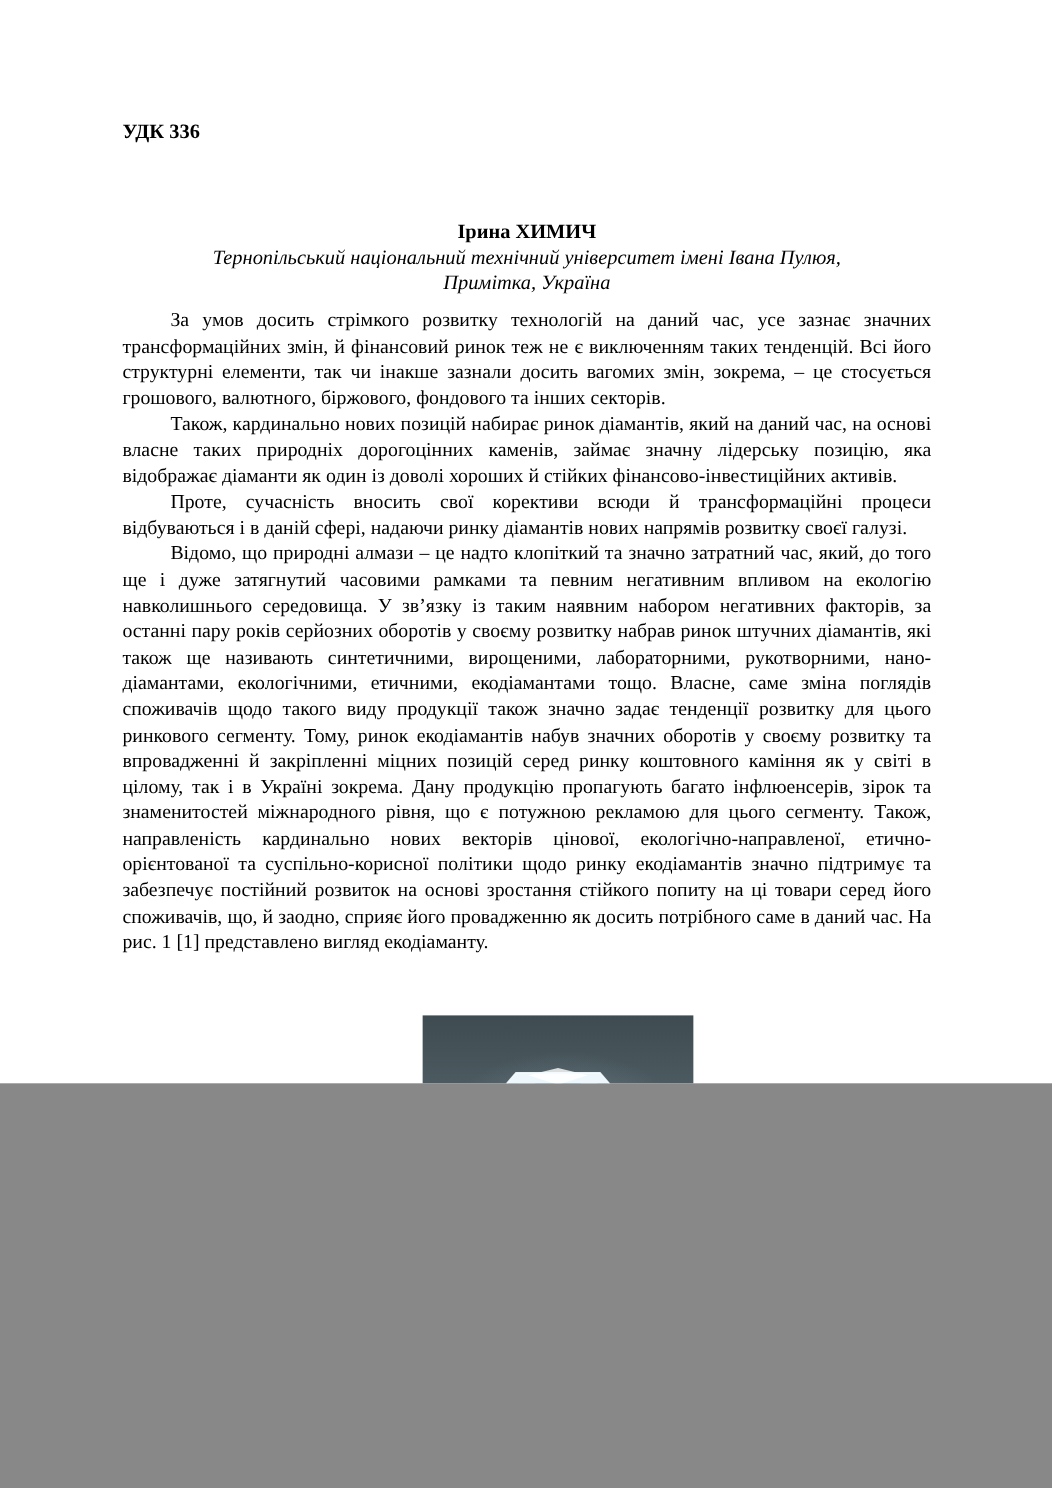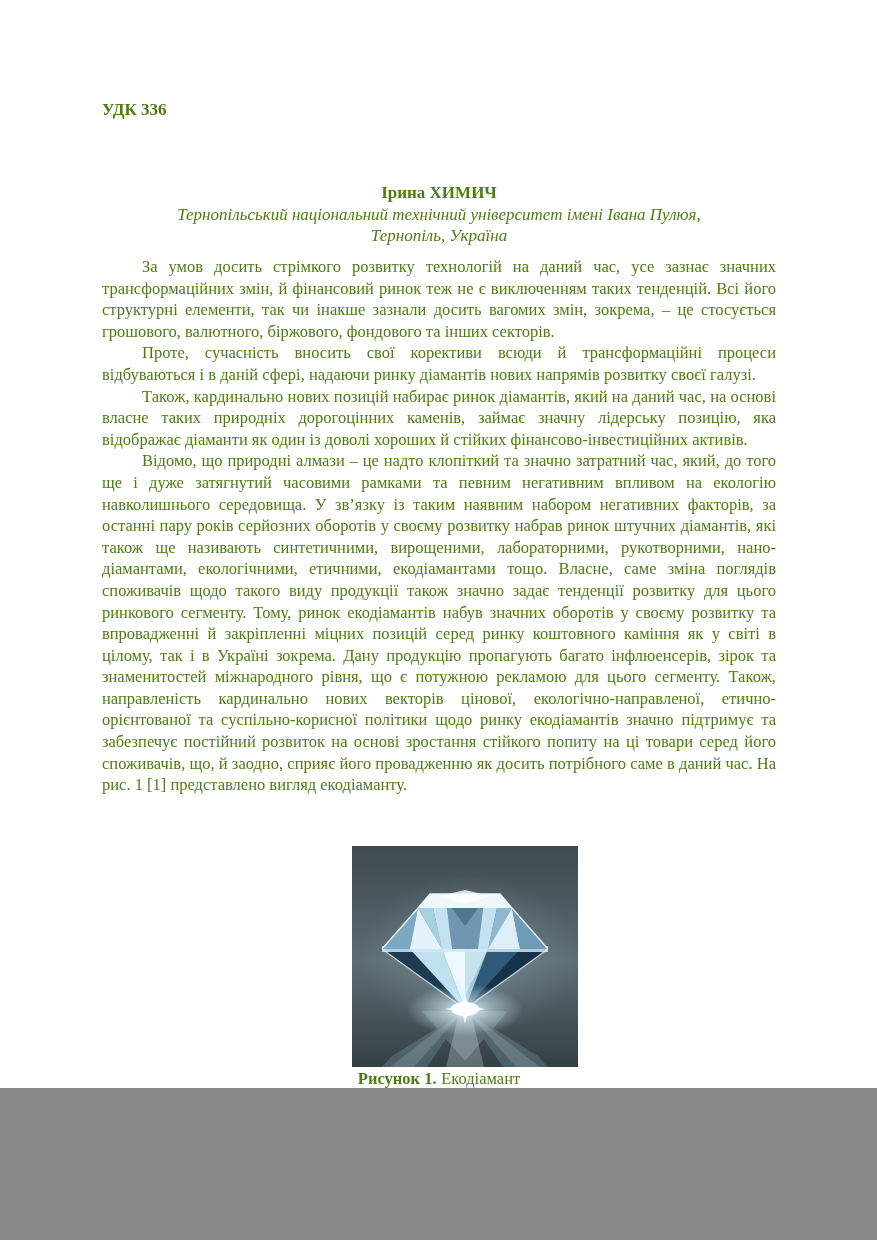--- a/index.html
+++ b/index.html
@@ -1,23 +1,23 @@
 <!DOCTYPE html>
 <html><head>
 <meta charset="utf-8">
 <style>
   html, body { margin: 0; padding: 0; background: #888; }
   .page {
     position: relative;
     width: 877px;
-    height: 1088px;
+    height: 903px;
     margin: 0 auto;
     background: #ffffff;
     font-family: "Liberation Serif", "DejaVu Serif", serif;
-    color: #4d7c0f;
+    color: #000000;
     overflow: hidden;
   }
   .udc {
     position: absolute;
     left: 102px; top: 100px;
     font-size: 17px;
     font-weight: bold;
   }
   .title {
     position: absolute;
@@ -95,26 +95,26 @@
 <body>
 
 <div class="page">
 
   <div class="udc">УДК 336</div>
 
 
   <div class="author">Ірина ХИМИЧ</div>
 
   <div class="affiliation aff1">Тернопільський національний технічний університет імені Івана Пулюя,</div>
-  <div class="affiliation aff2">Тернопіль, Україна</div>
+  <div class="affiliation aff2">Примітка, Україна</div>
 
   <div class="body-text">
     <p>За умов досить стрімкого розвитку технологій на даний час, усе зазнає значних трансформаційних змін, й фінансовий ринок теж не є виключенням таких тенденцій. Всі його структурні елементи, так чи інакше зазнали досить вагомих змін, зокрема, – це стосується грошового, валютного, біржового, фондового та інших секторів.</p>
+    <p>Також, кардинально нових позицій набирає ринок діамантів, який на даний час, на основі власне таких природніх дорогоцінних каменів, займає значну лідерську позицію, яка відображає діаманти як один із доволі хороших й стійких фінансово-інвестиційних активів.</p>
     <p>Проте, сучасність вносить свої корективи всюди й трансформаційні процеси відбуваються і в даній сфері, надаючи ринку діамантів нових напрямів розвитку своєї галузі.</p>
-    <p>Також, кардинально нових позицій набирає ринок діамантів, який на даний час, на основі власне таких природніх дорогоцінних каменів, займає значну лідерську позицію, яка відображає діаманти як один із доволі хороших й стійких фінансово-інвестиційних активів.</p>
     <p>Відомо, що природні алмази – це надто клопіткий та значно затратний час, який, до того ще і дуже затягнутий часовими рамками та певним негативним впливом на екологію навколишнього середовища. У зв’язку із таким наявним набором негативних факторів, за останні пару років серйозних оборотів у своєму розвитку набрав ринок штучних діамантів, які також ще називають синтетичними, вирощеними, лабораторними, рукотворними, нано-діамантами, екологічними, етичними, екодіамантами тощо. Власне, саме зміна поглядів споживачів щодо такого виду продукції також значно задає тенденції розвитку для цього ринкового сегменту. Тому, ринок екодіамантів набув значних оборотів у своєму розвитку та впровадженні й закріпленні міцних позицій серед ринку коштовного каміння як у світі в цілому, так і в Україні зокрема. Дану продукцію пропагують багато інфлюенсерів, зірок та знаменитостей міжнародного рівня, що є потужною рекламою для цього сегменту. Також, направленість кардинально нових векторів цінової, екологічно-направленої, етично-орієнтованої та суспільно-корисної політики щодо ринку екодіамантів значно підтримує та забезпечує постійний розвиток на основі зростання стійкого попиту на ці товари серед його споживачів, що, й заодно, сприяє його провадженню як досить потрібного саме в даний час. На рис. 1 [1] представлено вигляд екодіаманту.</p>
   </div>
 
   <div class="figure-photo">
     <svg viewBox="0 0 226 221" xmlns="http://www.w3.org/2000/svg">
       <defs>
         <linearGradient id="bgGrad" x1="0" y1="0" x2="0" y2="1">
           <stop offset="0" stop-color="#3e4b51"></stop>
           <stop offset="0.3" stop-color="#4e5d63"></stop>
           <stop offset="0.52" stop-color="#5d6d73"></stop>

